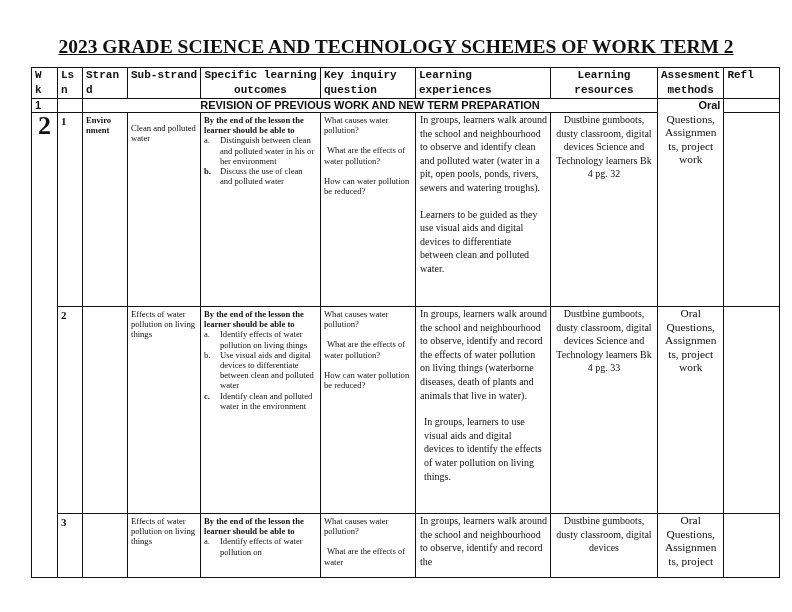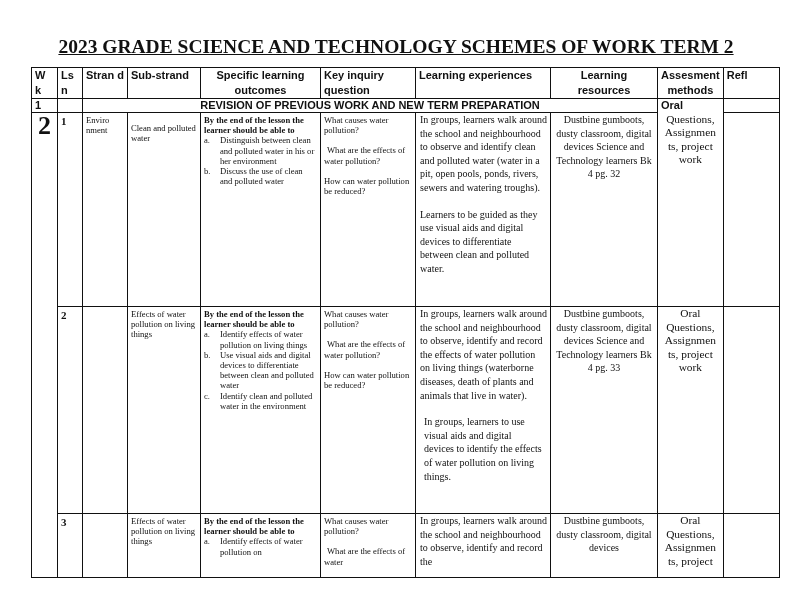--- a/index.html
+++ b/index.html
@@ -9,38 +9,38 @@
     font-family:"Liberation Serif", serif; font-weight:bold; font-size:19.5px;
     text-decoration:underline; letter-spacing:0px; color:#111;
   }
   table {
     position:absolute; left:31px; top:67px;
     border-collapse:collapse; table-layout:fixed;
   }
   td {
     border:1.4px solid #111; vertical-align:top; padding:0 3px; overflow:hidden;
   }
-  .hdr td { font-family:Liberation Sans, sans-serif; font-weight:bold; font-size:11px; line-height:15px; height:29px; }
+  .hdr td { font-family:Liberation Mono, monospace; font-weight:bold; font-size:11px; line-height:15px; height:29px; }
   .hdr td.c { text-align:center; }
   .rev td { font-family:"Liberation Sans", sans-serif; font-weight:bold; font-size:11px; line-height:13px; height:13px; }
   .rev td.banner { text-align:center; }
   .small { font-family:"Liberation Serif", serif; font-size:8.6px; line-height:10.2px; }
-  .bold { font-weight:normal; }
+  .bold { font-weight:bold; }
   .lsn { font-family:"Liberation Serif", serif; font-weight:bold; font-size:11px; padding-top:2px; }
   .wk2 { font-family:"Liberation Serif", serif; font-weight:bold; font-size:26px; line-height:26px; text-align:center; padding:0; }
   .exp { font-family:Liberation Serif, serif; font-size:10px; line-height:13.6px; padding-left:4px; }
   .res { font-family:"Liberation Serif", serif; font-size:10px; line-height:13.6px; text-align:center; }
   .asm { font-family:"Liberation Serif", serif; font-size:11.4px; line-height:13.6px; text-align:center;margin-top:24px; }
   .outcome-head { font-weight:bold; padding-left:0px; }
   ol.ol { list-style:none; margin:0; padding:0; }
   ol.ol li { position:relative; padding-left:16px; }
   ol.ol li .mk { position:absolute; left:0; top:0; }
   .q p { margin:0 0 10px 0; }
   .exp p { margin:0 0 13px 0; }
-  .rev-asm { font-family:"Liberation Serif", serif; font-size:11.4px; line-height:13px; text-align:left; font-weight:normal; border-bottom:none; }
+  .rev-asm { font-family:"Liberation Serif", serif; font-size:11.4px; line-height:13px; text-align:right; font-weight:normal; border-bottom:none; }
   .asm-top { border-top:none; }
 </style>
 </head>
 <body>
 
 <div class="title">2023 GRADE SCIENCE AND TECHNOLOGY SCHEMES OF WORK TERM 2</div>
 
 <table>
   <colgroup>
     <col style="width:26px">

